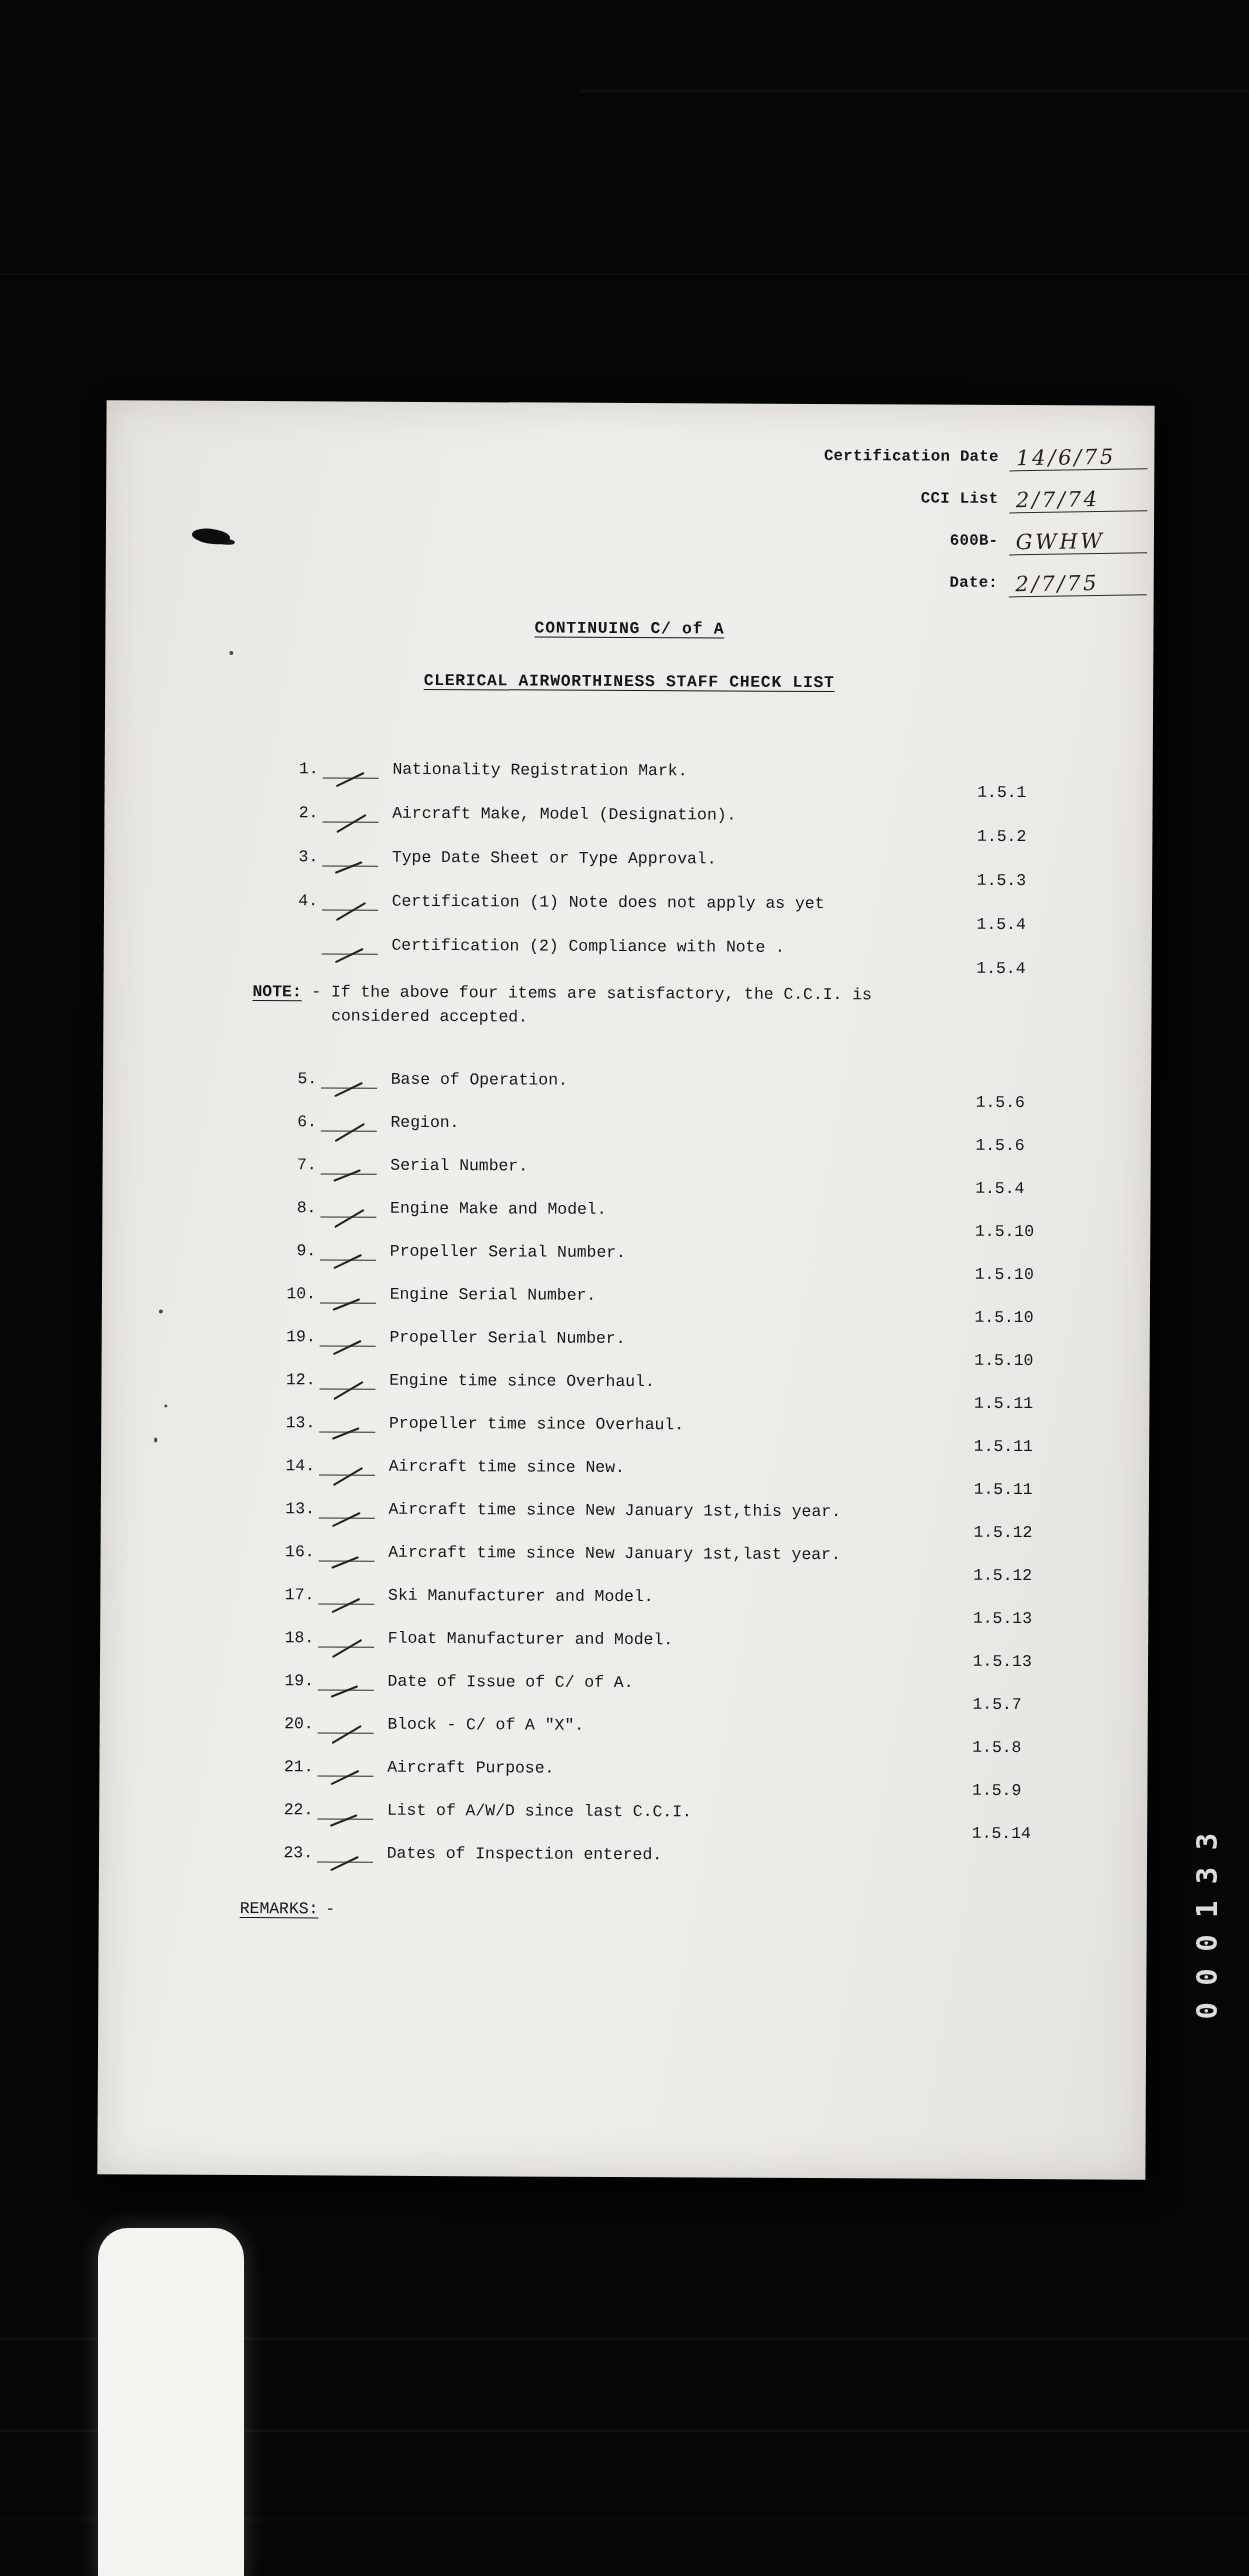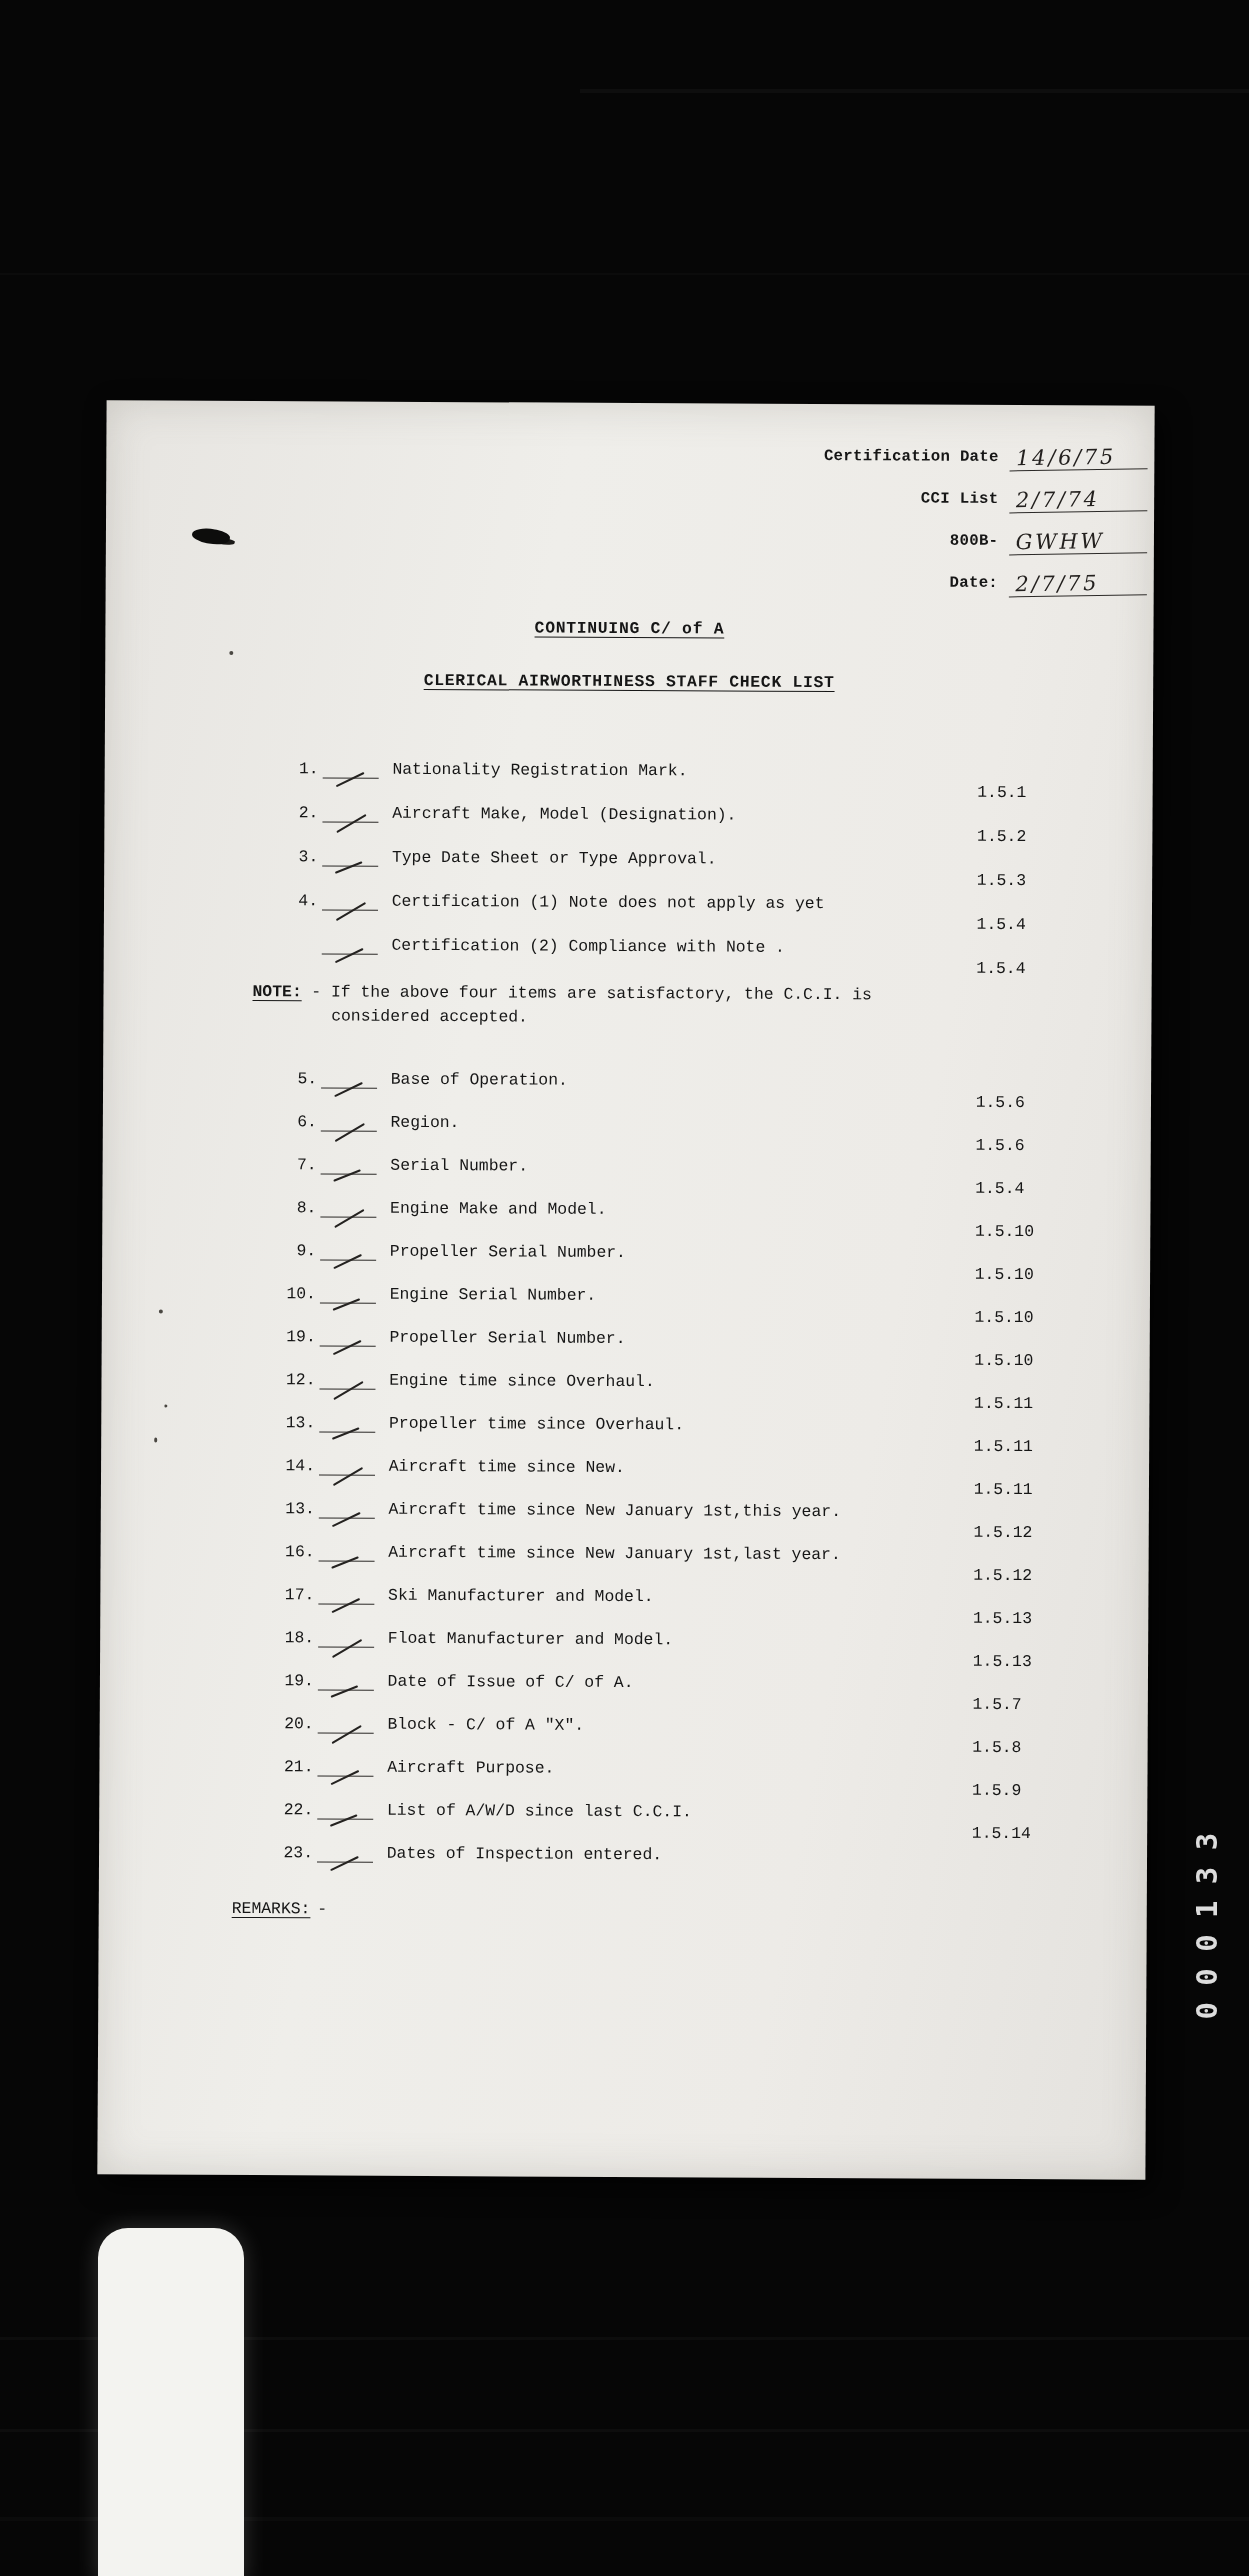--- a/index.html
+++ b/index.html
@@ -53,21 +53,21 @@
   .tick{position:absolute;left:16.4px;bottom:9.6px;width:31px;height:2px;background:#242220;border-radius:1.4px;transform:rotate(-26deg);}
   .row:nth-child(even) .tick{transform:rotate(-31deg);width:34px;}
   .row:nth-child(3n) .tick{transform:rotate(-22deg);width:29px;}
   .txt{width:585px;padding-left:2.7px;white-space:nowrap;}
   .ref{width:102px;margin-top:40px;}
 
   
   .note{position:absolute;left:141px;top:579px;display:flex;font-size:16.4px;line-height:24px;}
   .note-label{font-weight:bold;white-space:nowrap;margin-left:8px;}
   .note-text{width:600px;margin-left:9.6px;padding-left:20px;text-indent:-20px;}
-  .remarks{position:absolute;left:133px;top:1498px;font-size:16.4px;}
+  .remarks{position:absolute;left:141px;top:1498px;font-size:16.4px;}
   .remarks .dash{margin-left:6.8px;}
 
   
   .smudge{position:absolute;left:86px;top:128px;width:38px;height:15px;background:#0d0d0c;
     border-radius:60% 40% 55% 45%;transform:rotate(10deg);box-shadow:9.6px 2.7px 0 -4.1px #1a1917;}
   .speck{position:absolute;border-radius:50%;background:#4a4742;}
   .sp1{left:57px;top:909px;width:4.1px;height:4.1px;}
   .sp2{left:63px;top:1004px;width:3.4px;height:3.4px;}
   .sp3{left:53px;top:1037px;width:3.4px;height:4.8px;}
   .sp4{left:124px;top:250px;width:4.1px;height:4.1px;}
@@ -101,21 +101,21 @@
   <div class="header-fields">
     <div class="hf-row">
       <span class="hf-label">Certification Date</span>
       <span class="hf-value">14/6/75</span>
     </div>
     <div class="hf-row">
       <span class="hf-label">CCI List</span>
       <span class="hf-value">2/7/74</span>
     </div>
     <div class="hf-row">
-      <span class="hf-label">800B-</span>
+      <span class="hf-label">600B-</span>
       <span class="hf-value">GWHW</span>
     </div>
     <div class="hf-row">
       <span class="hf-label">Date:</span>
       <span class="hf-value">2/7/75</span>
     </div>
   </div>
 
   <div class="title title1"><span class="ul">CONTINUING C/ of A</span></div>
   <div class="title title2"><span class="ul">CLERICAL AIRWORTHINESS STAFF CHECK LIST</span></div>

